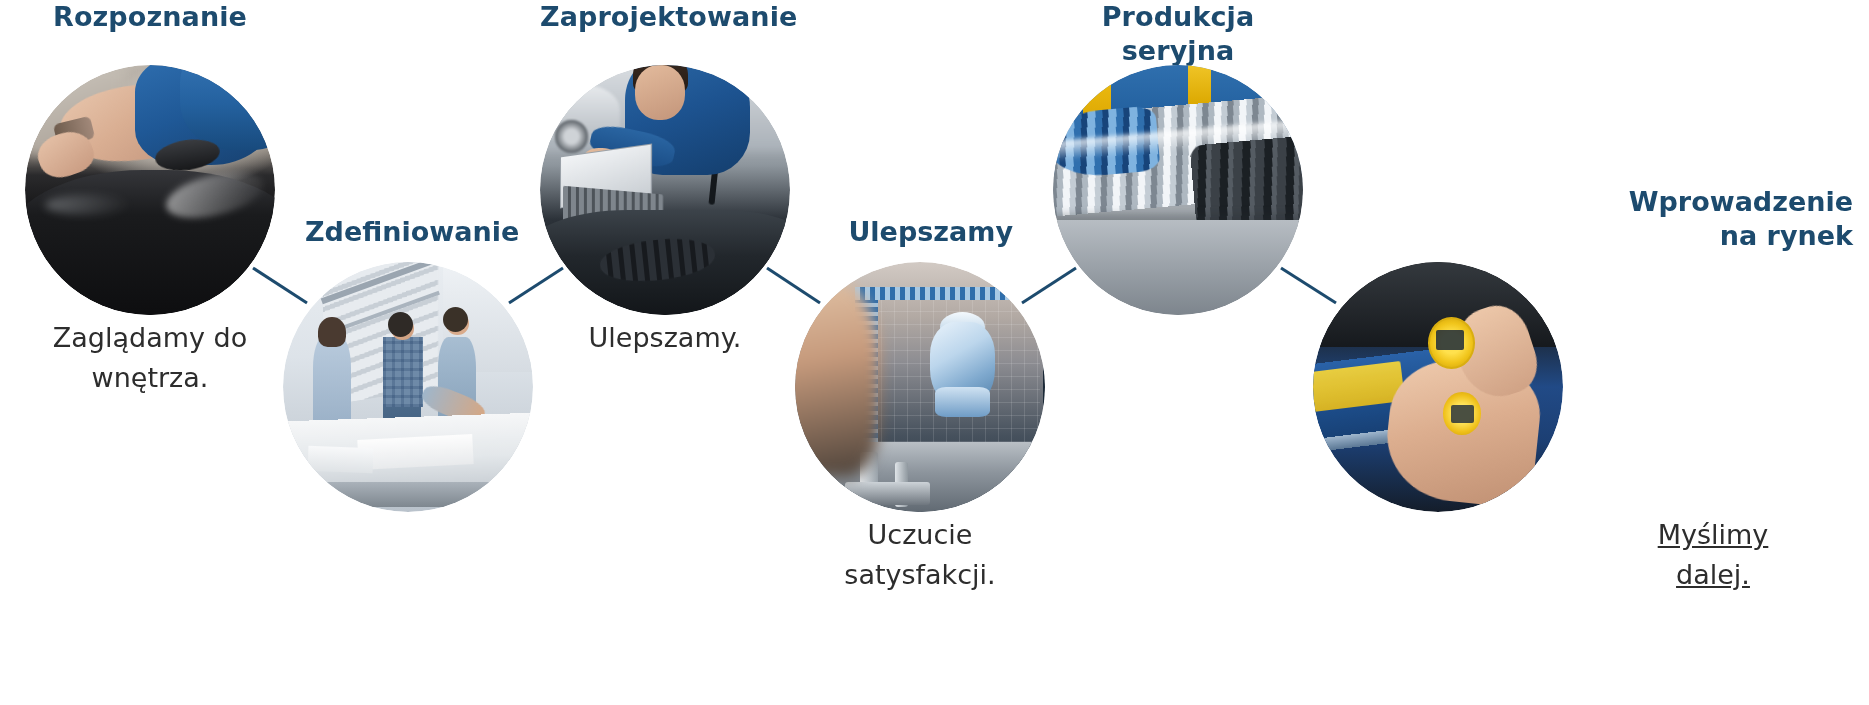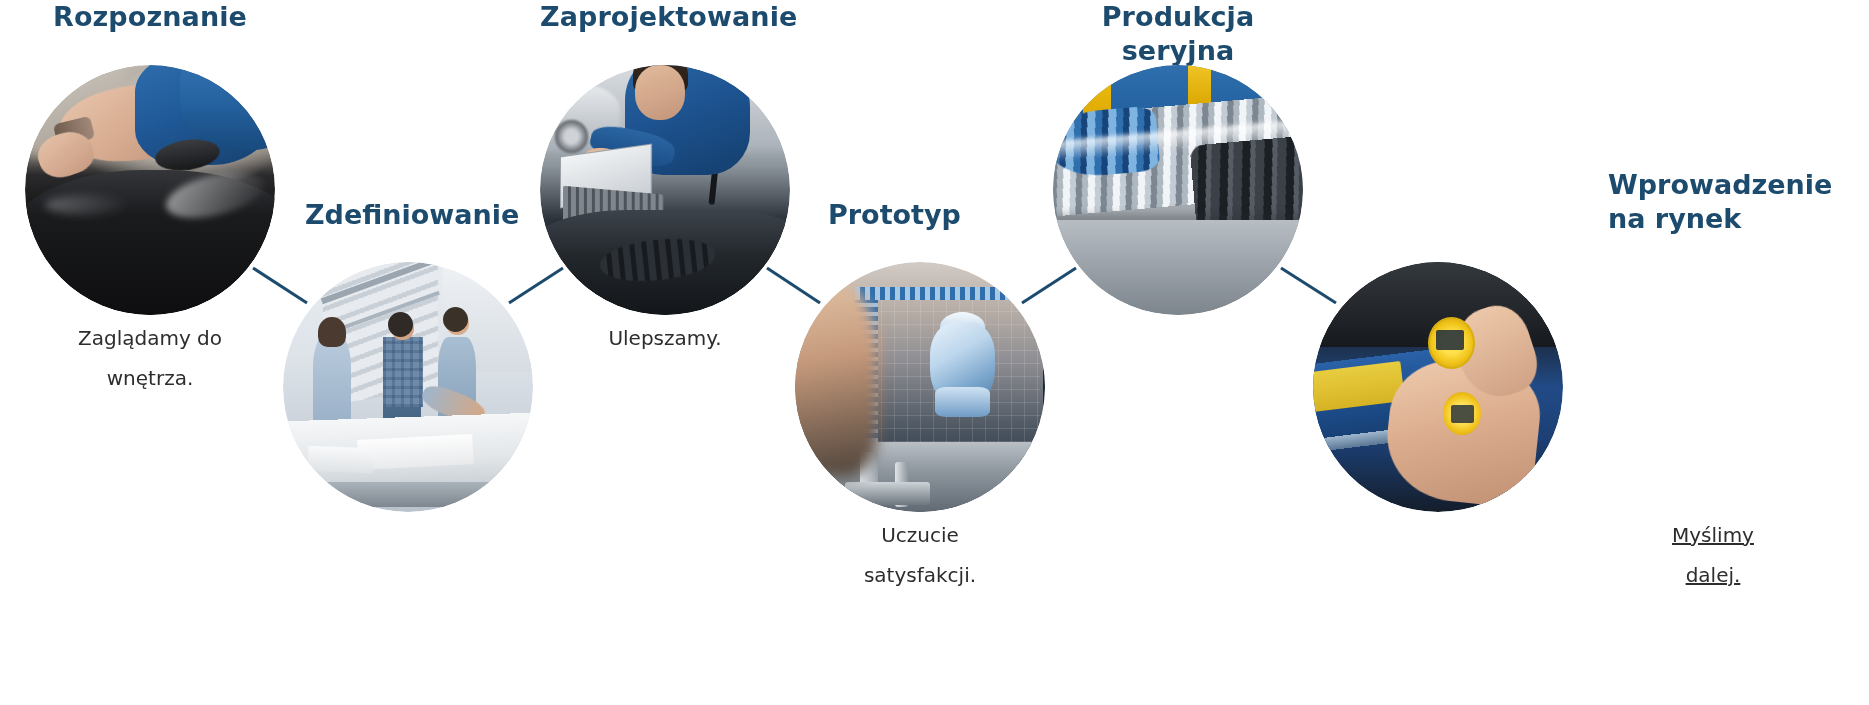--- a/index.html
+++ b/index.html
@@ -30,27 +30,28 @@
     letter-spacing:0.1px;
     text-align:center;
     white-space:pre-line;
   }
   .side-label{
     position:absolute;
     color:#1d4b6e;
     font-weight:bold;
     font-size:27px;
     line-height:34px;
-    text-align:left;
+    text-align:right;
     white-space:pre-line;
+    margin-top:17px;
   }
   .caption{
     position:absolute;
     color:#2d2d2d;
-    font-size:20px;
+    font-size:27px;
     line-height:40px;
     text-align:center;
     white-space:pre-line;
     font-weight:400;
   }
 
   
 
   
   .p1{background:
@@ -311,21 +312,21 @@
       <div class="arm3"></div>
       <div class="hand3"></div>
       <div class="lapScr"></div>
       <div class="lapKey"></div>
       <div class="engine"></div>
       <div class="hose"></div>
     </div>
   </div>
   <div class="caption" style="left:540px;top:318px;width:250px;">Ulepszamy.</div>
 
-  <div class="side-label" style="left:828px;top:198px;width:185px;">Prototyp</div>
+  <div class="side-label" style="left:828px;top:198px;width:185px;">Ulepszamy</div>
   <div class="node" style="left:795px;top:262px;width:250px;height:250px;">
     <div class="photo p4">
       <div class="monitor"></div>
       <div class="grid"></div>
       <div class="toolbar"></div>
       <div class="toolbar2"></div>
       <div class="part2"></div>
       <div class="part"></div>
       <div class="part3"></div>
       <div class="deskT"></div>

